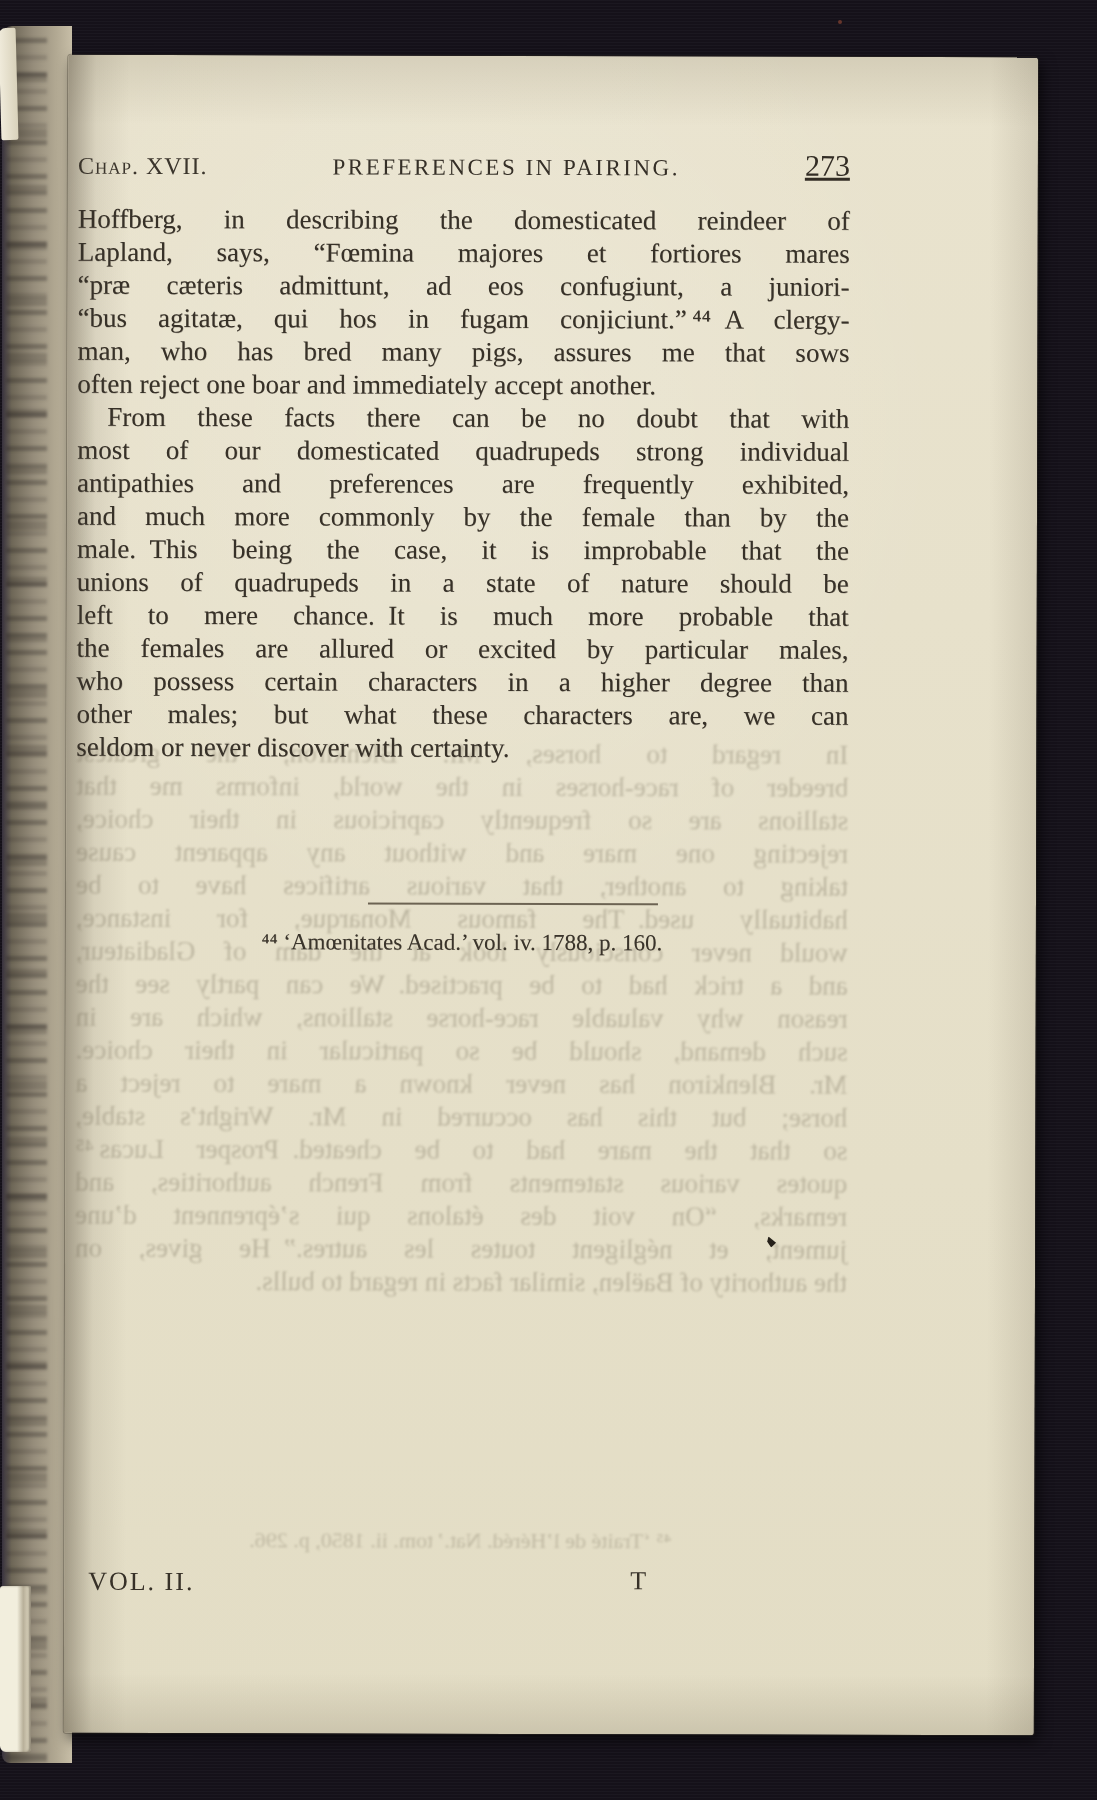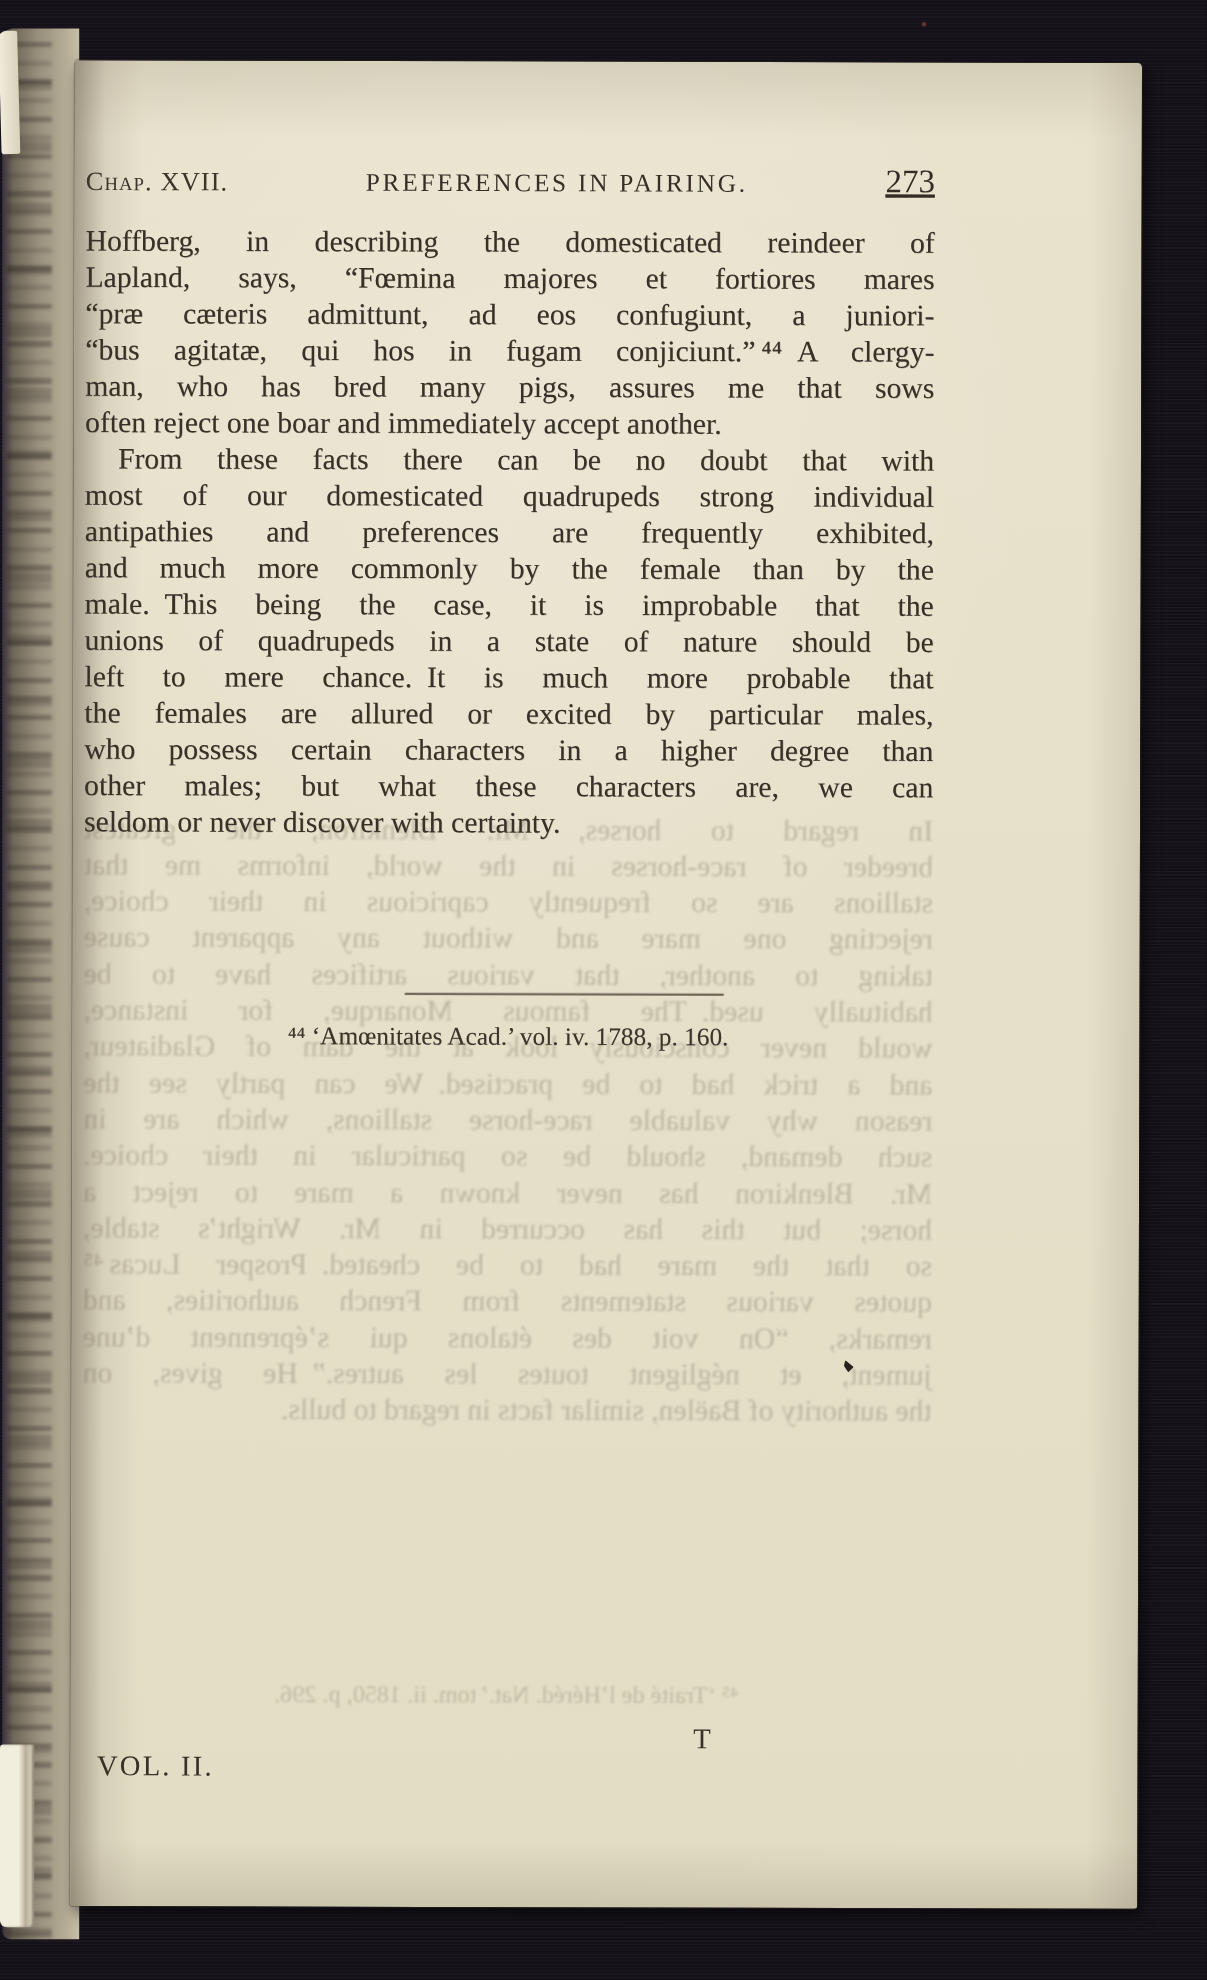--- a/index.html
+++ b/index.html
@@ -94,21 +94,21 @@
   .gline.flush{text-align-last:left;}
   .ghost-footnote{
     position:absolute;left:10px;top:1472px;width:772px;text-align:center;z-index:1;
     transform:scaleX(-1);font-size:22px;
     color:#6f6753;opacity:0.30;filter:blur(1px);
   }
 
   
   .footer-volume{
     position:absolute;left:24px;top:1512px;font-size:26px;letter-spacing:2px;
-    color:#373128;z-index:2;margin-top:24px;
+    color:#373128;z-index:2;
   }
   .footer-sig{
     position:absolute;left:566px;top:1510px;font-size:26px;color:#373128;z-index:2;
   }
 
   
   .speck-a{
     position:absolute;left:702px;top:1180px;width:9px;height:11px;z-index:3;
     background:#26211a;clip-path:polygon(15% 0, 100% 55%, 45% 100%, 0 45%);
     filter:blur(0.3px);

